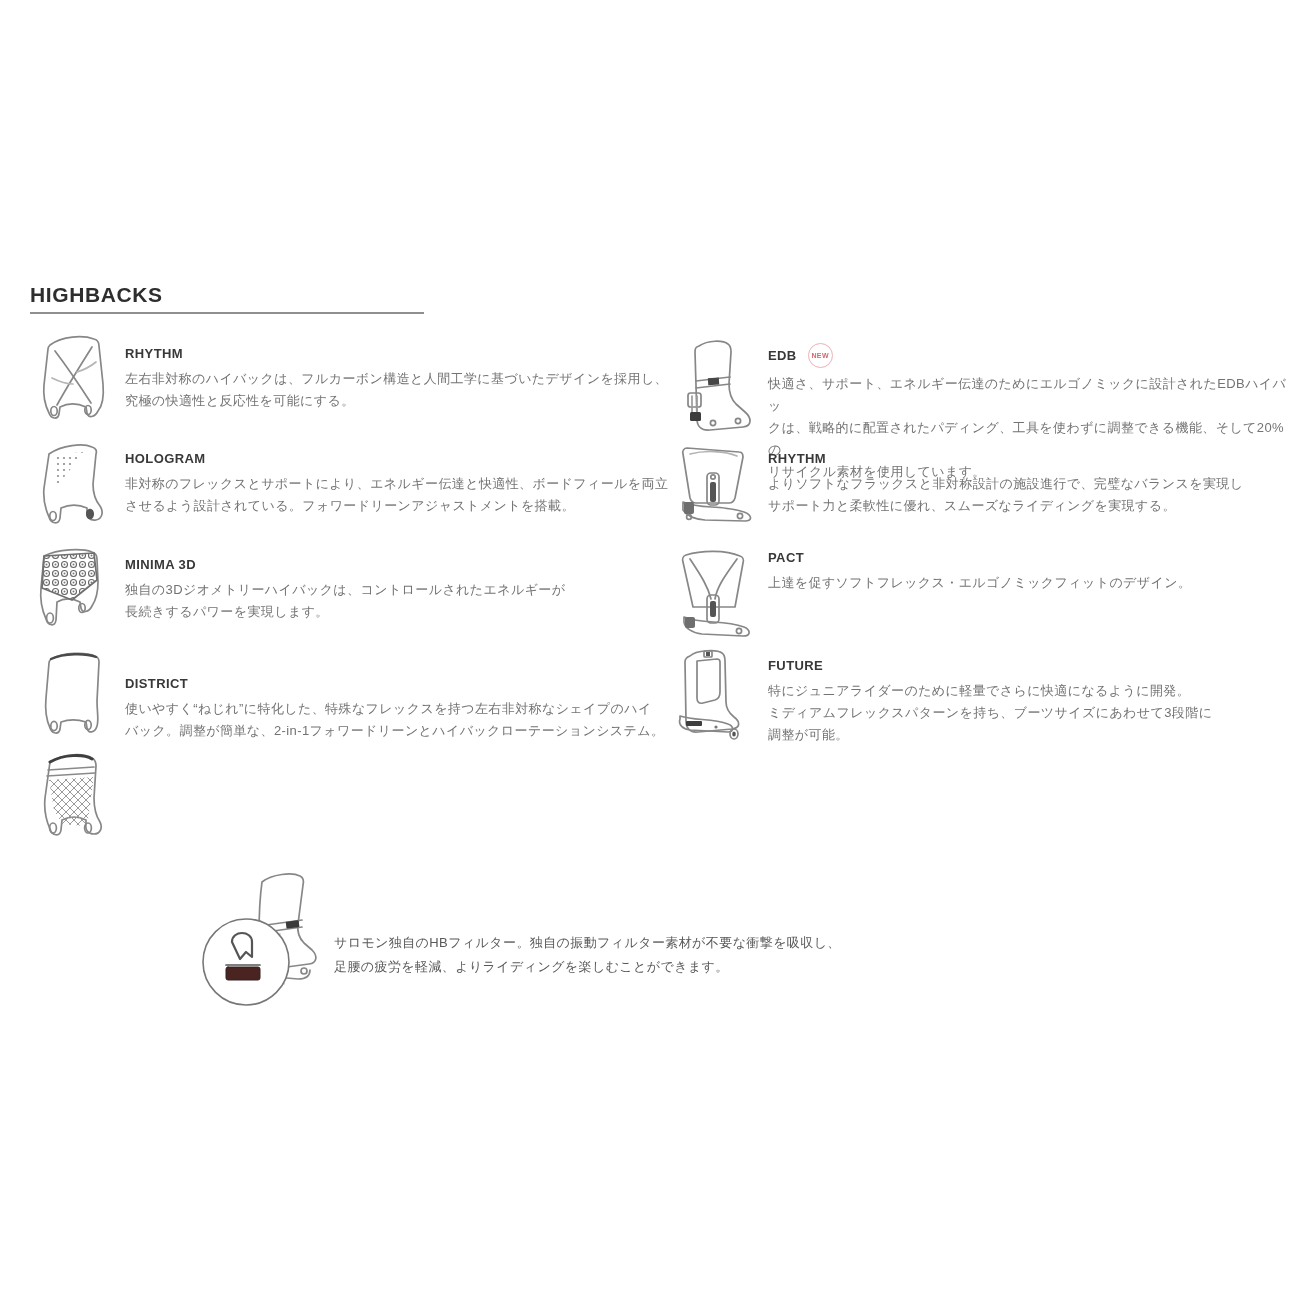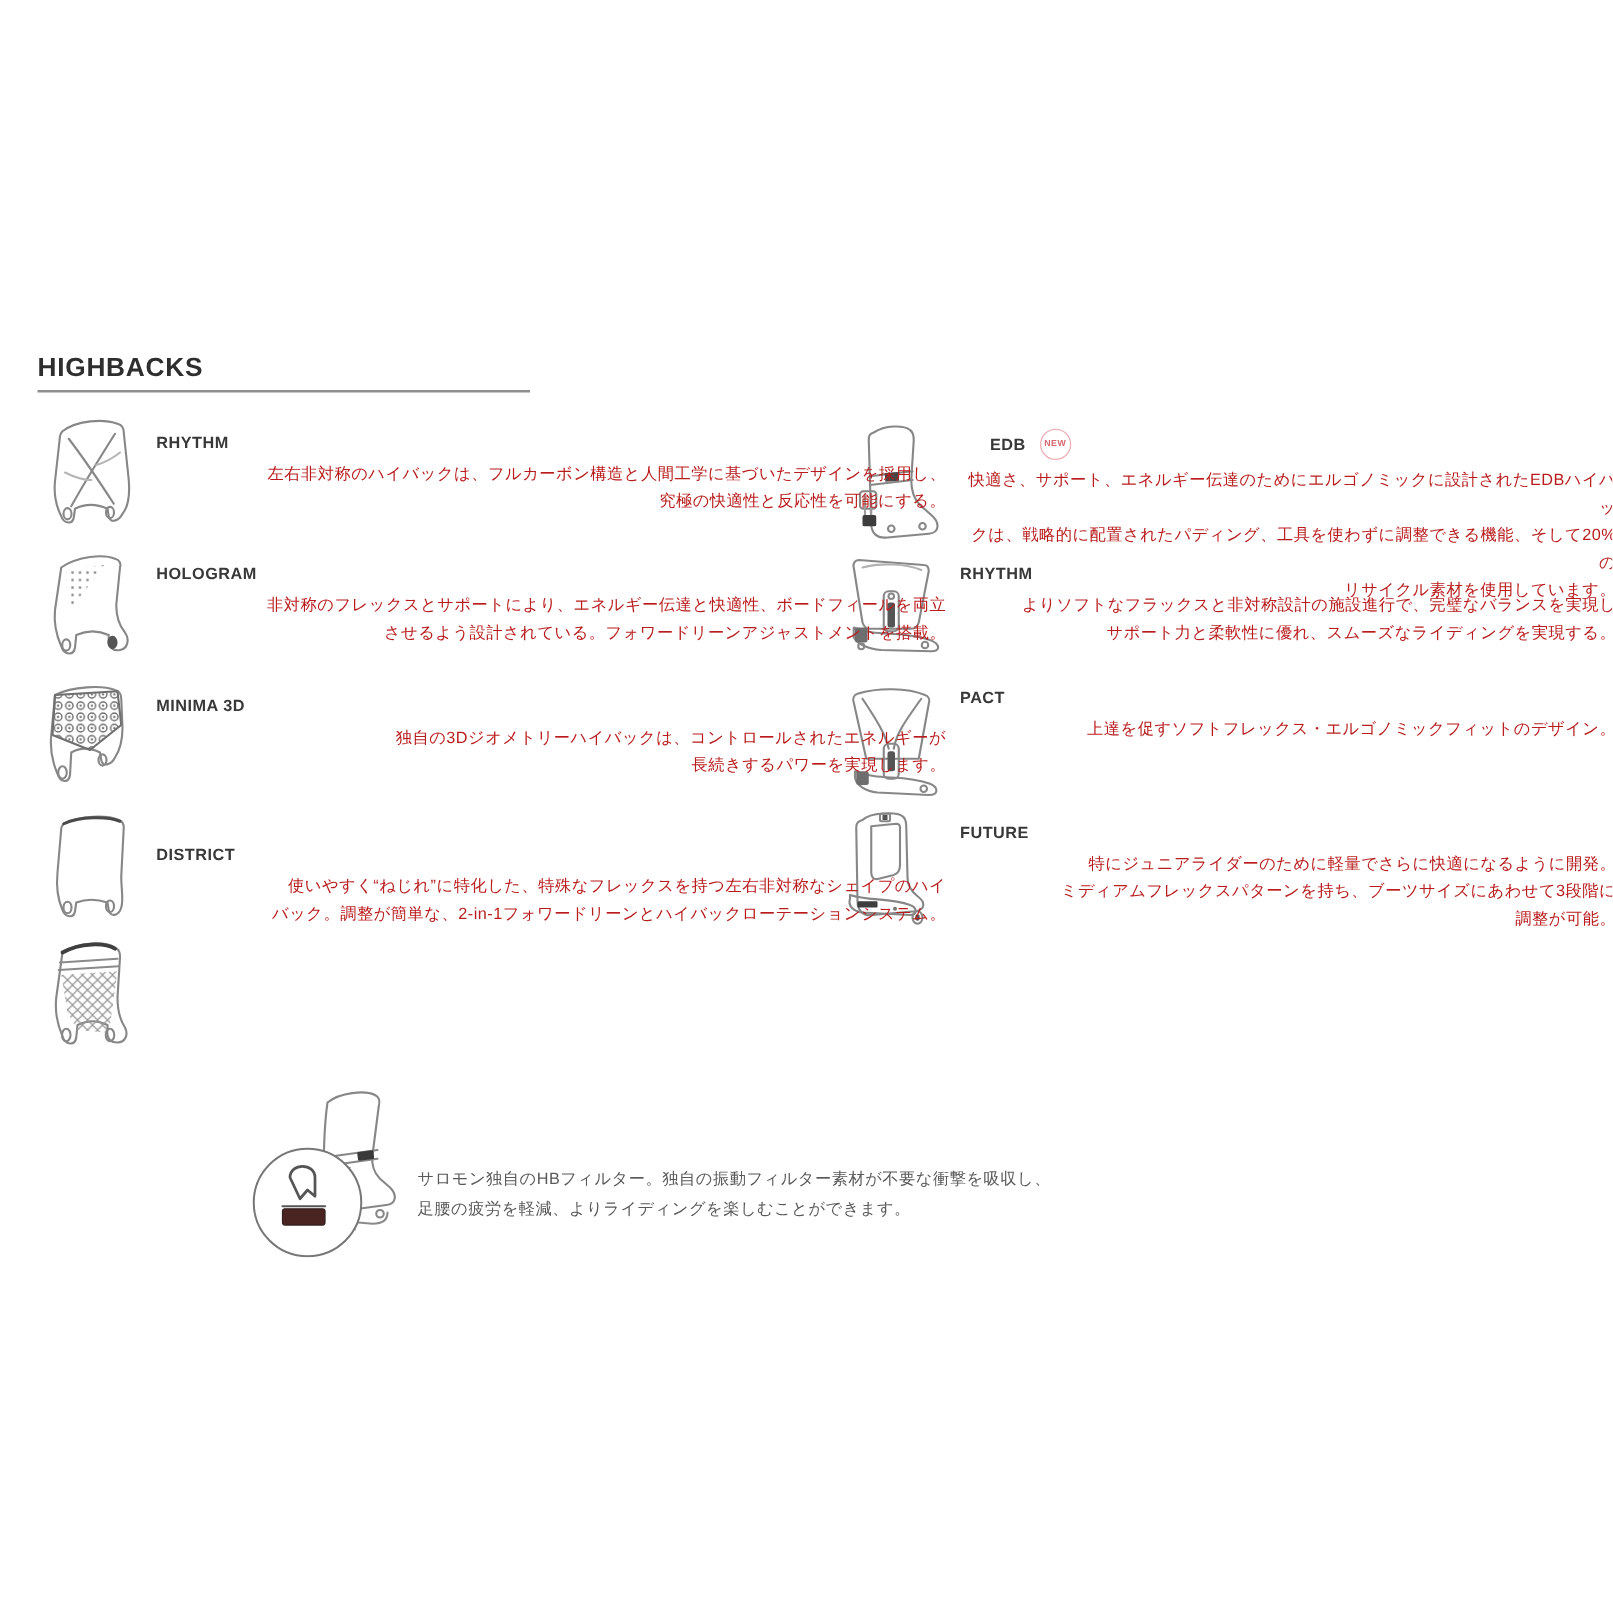--- a/index.html
+++ b/index.html
@@ -9,25 +9,25 @@
     font-family:"Liberation Sans","DejaVu Sans",sans-serif; overflow:hidden;border-radius:12px;
   }
   .page-title {
     position:absolute; left:30px; top:284px; font-size:21px; font-weight:700;
     color:#2e2e2e; letter-spacing:0.6px; line-height:1;
   }
   .title-rule { position:absolute; left:30px; top:312px; width:394px; height:1.5px; background:#8f8f8f; }
   .illus { position:absolute; }
   .copy { position:absolute; }
   .copy h2 { font-size:13px; font-weight:700; color:#383838; letter-spacing:0.4px; margin-bottom:7px; }
-  .copy p { font-size:13px; color:#b91c1c; line-height:22px; letter-spacing:0.4px; white-space:pre-line;text-align:right; }
+  .copy p { font-size:13px; color:#737373; line-height:22px; letter-spacing:0.4px; white-space:pre-line; }
   .copy.left { left:125px; width:632px; }
   .copy.right { left:768px; width:525px; }
   .badge-row { display:flex; align-items:center; gap:11px; margin-bottom:5px; }
-  .badge-row h2 { margin-bottom:0;margin-left:24px; }
+  .badge-row h2 { margin-bottom:0; }
   .new-badge {
     width:25px; height:25px; border:1.2px solid #efb0b5; border-radius:50%;
     color:#d4666d; font-size:7px; font-weight:700; display:flex; align-items:center;
     justify-content:center; letter-spacing:0.4px; flex:0 0 auto;
   }
   .footnote { position:absolute; left:334px; top:931px; width:600px; }
   .footnote p { font-size:13px; color:#595959; line-height:23.5px; letter-spacing:0.4px; white-space:pre-line; }
 </style>
 </head>
 <body>

